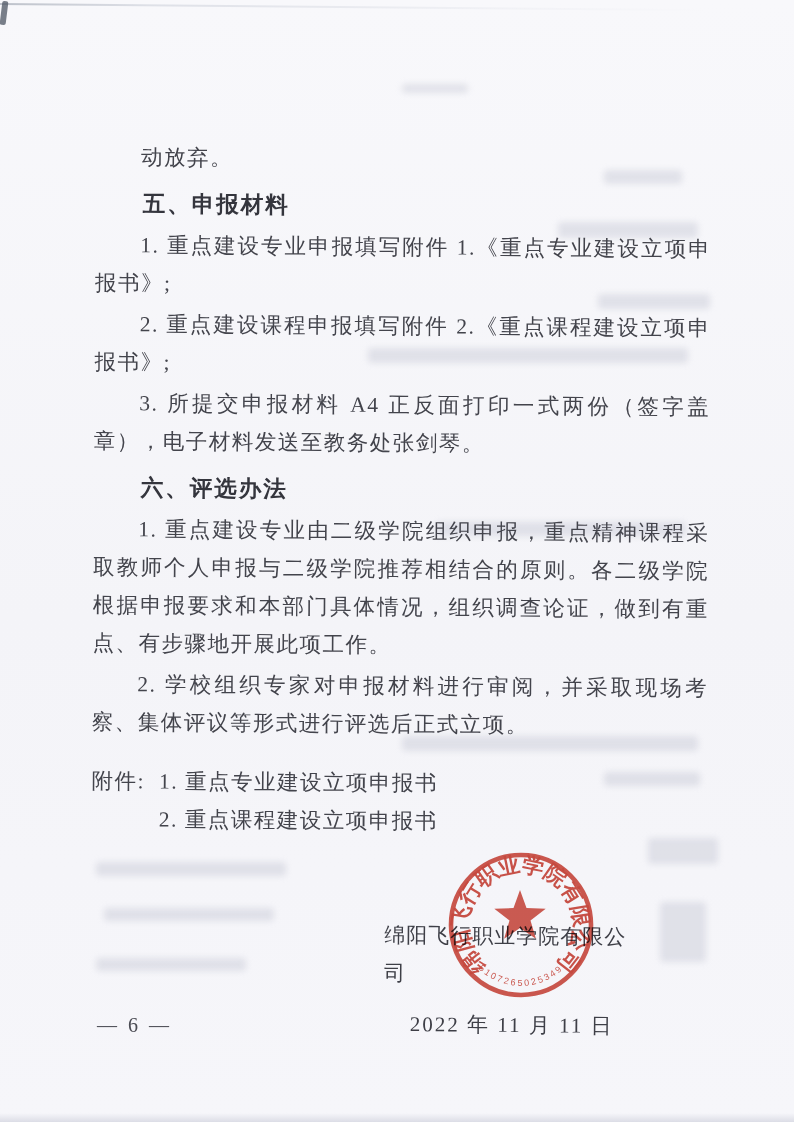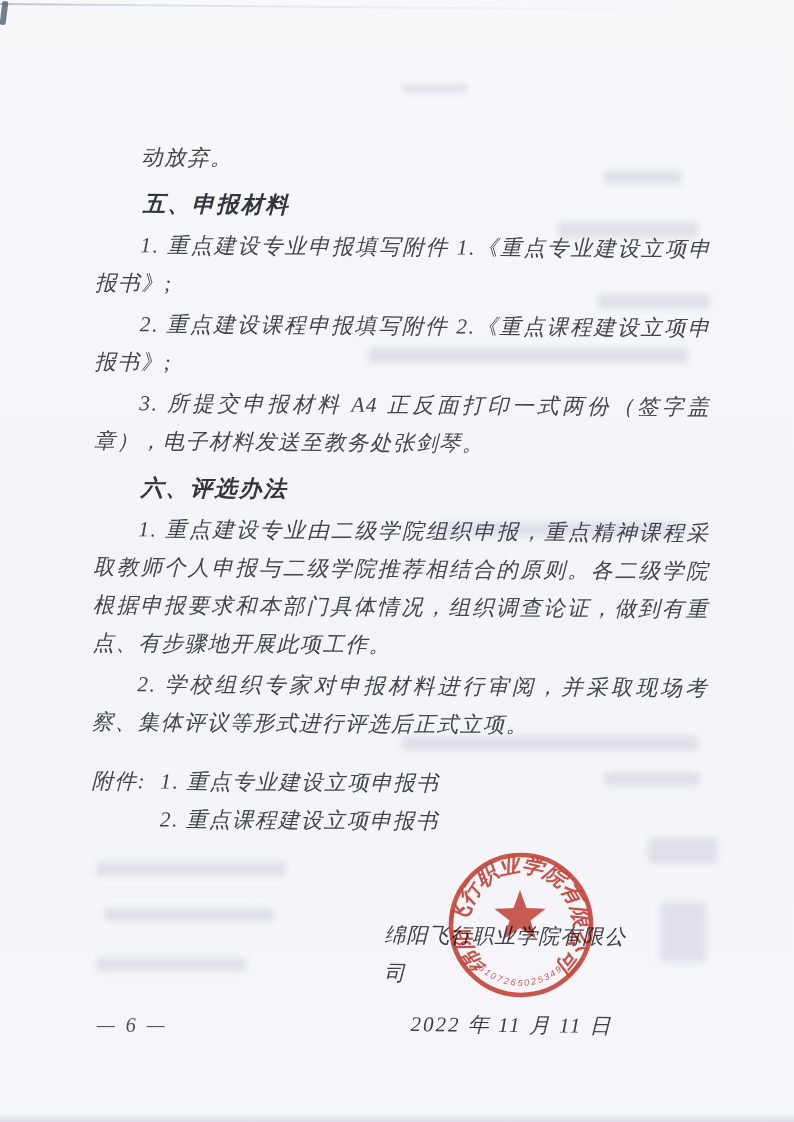--- a/index.html
+++ b/index.html
@@ -7,21 +7,20 @@
   body {
     position:relative;
     overflow:hidden;
     background:#fbfbfd;
     font-family:"Liberation Serif","DejaVu Serif",serif;
     color:#43444c;
   }
   .page {
     position:absolute; inset:0;
     background:linear-gradient(180deg,#f8f8fb 0%, #f4f4f8 55%, #f6f6fa 100%);
-    font-style:italic;
   }
   
   .scan-edge-top {
     position:absolute; left:0; top:3px; width:745px; height:2px;
     background:linear-gradient(90deg,#8d95a2 0%, #c9cdd7 20%, rgba(205,209,219,0.25) 70%, rgba(205,209,219,0) 95%);
     transform:rotate(0.5deg); transform-origin:0 0; opacity:.55;
   }
   .scan-corner-mark {
     position:absolute; left:1px; top:1px; width:6px; height:24px;
     background:#4d London5663; background:#4d5663; border-radius:2px;

